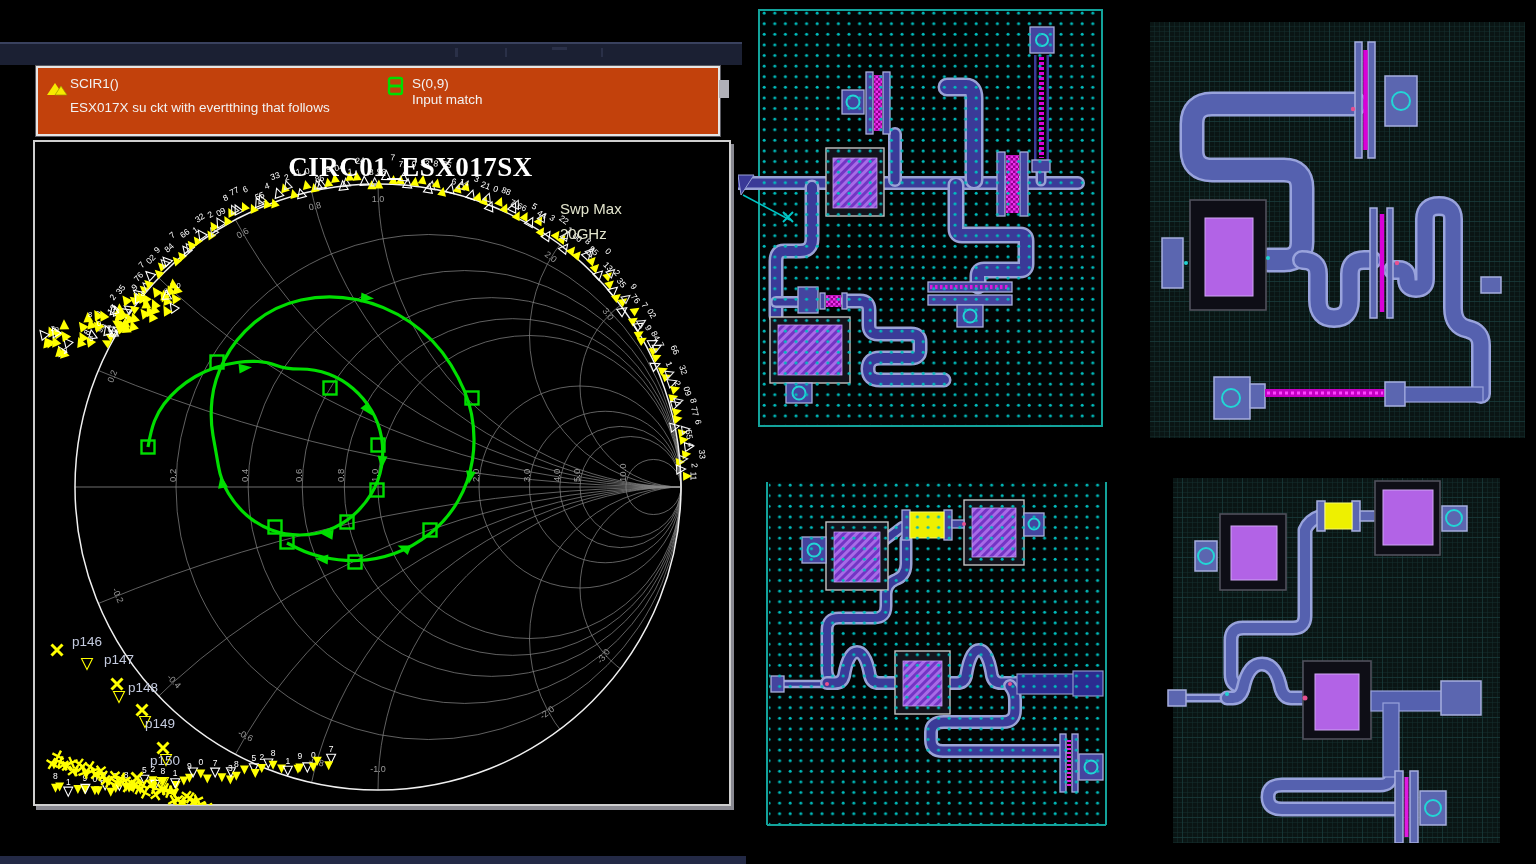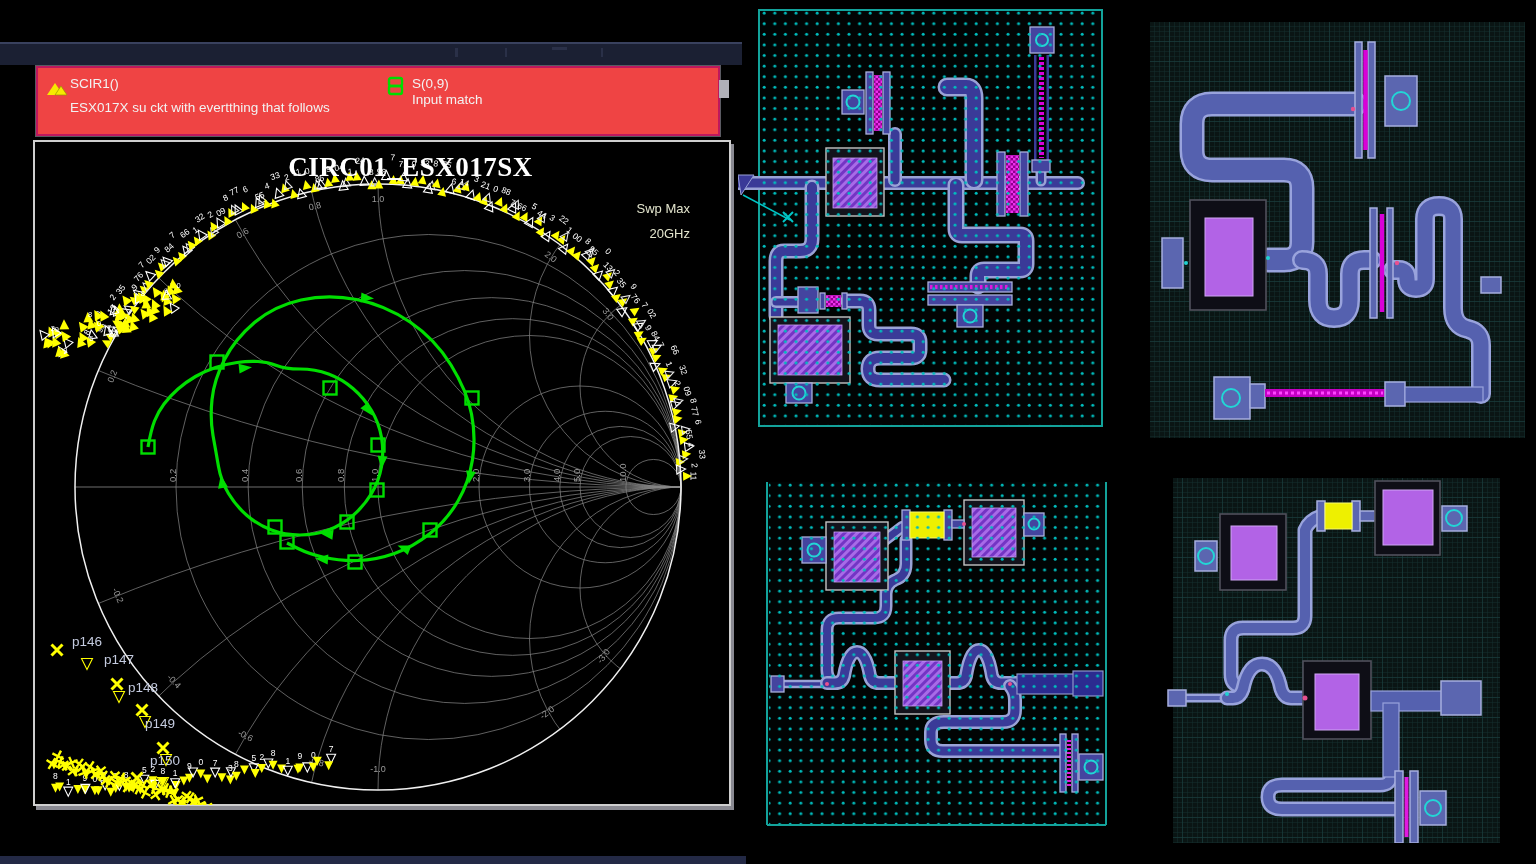--- a/index.html
+++ b/index.html
@@ -2,30 +2,30 @@
 <html><head>
 <meta charset="utf-8">
 <style>
   html,body{margin:0;padding:0;background:#000;}
   .stage{position:relative;width:1536px;height:864px;background:#000;overflow:hidden;
          font-family:"Liberation Sans",sans-serif;}
   .topbar{position:absolute;left:0;top:42px;width:742px;height:21px;background:#1b2033;
           border-top:2px solid #39415e;}
   .topbar .tick{position:absolute;background:#2a3048;}
   .botbar{position:absolute;left:0;top:856px;width:746px;height:8px;background:#232945;}
-  .legendbox{position:absolute;left:36px;top:66px;width:680px;height:66px;background:#ef4444;
-             border:2px solid #be185d;box-shadow:0 0 0 1px #5a5a62;}
+  .legendbox{position:absolute;left:36px;top:66px;width:680px;height:66px;background:#c2410c;
+             border:2px solid #e5e5e5;box-shadow:0 0 0 1px #5a5a62;}
   .lgtext{position:absolute;color:#f2f2f2;font-size:13.5px;white-space:nowrap;}
   .plotframe{position:absolute;left:33px;top:140px;width:694px;height:662px;background:#000;
              border:2px solid #cfcfcf;box-shadow:3px 4px 0 #8a8a92;}
   .graybit{position:absolute;left:719px;top:80px;width:10px;height:18px;background:#b0b0b8;}
   #smith{position:absolute;left:33px;top:140px;}
   .ptitle{position:absolute;left:33px;top:152px;width:755px;text-align:center;color:#fff;
           font-family:"Liberation Serif",serif;font-weight:bold;font-size:27px;letter-spacing:.5px;}
-  .swp{position:absolute;width:130px;text-align:right;color:#e3e5cd;font-size:13px;line-height:25px;}
+  .swp{position:absolute;width:130px;text-align:left;color:#e3e5cd;font-size:15px;line-height:25px;}
   .lay{position:absolute;}
   
   .frame{fill:#13131c;stroke:#c4c4c4;stroke-width:1.4;}
   .frameB{fill:#0e0e16;stroke:#50505c;stroke-width:1.6;}
   .pad{fill:#44449f;stroke:#aab0dc;stroke-width:1.3;}
   .padB{fill:#5b66b0;stroke:#a6aede;stroke-width:1.5;}
   .via{fill:none;stroke:#22d6d6;stroke-width:2;}
   .yl{fill:#eef000;stroke:#f8f870;stroke-width:1;}
   .pp{fill:#b263e6;stroke:#cfa6f4;stroke-width:1;}
   .edgeS{stroke:#9aa2d6;fill:none;stroke-linejoin:round;stroke-linecap:round;}

